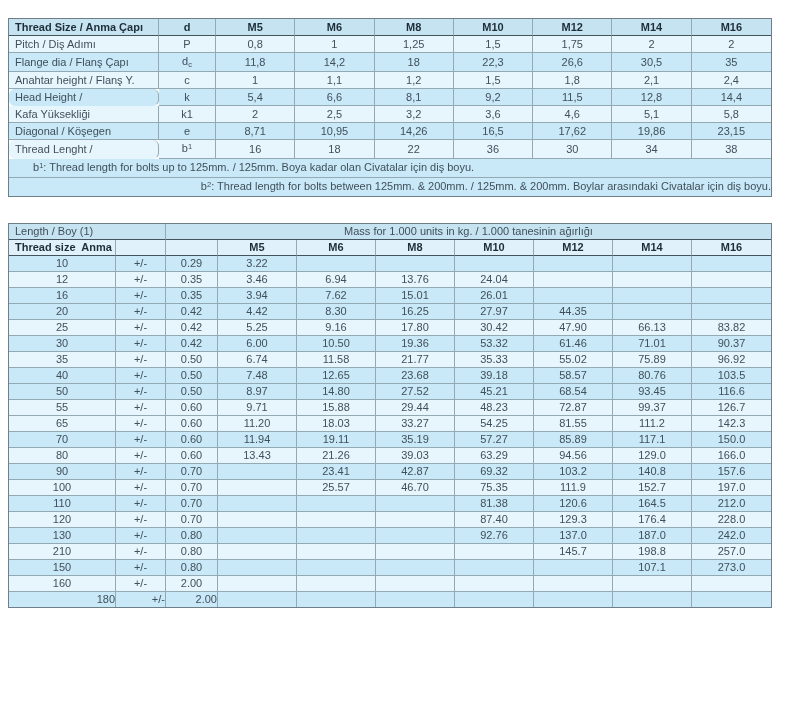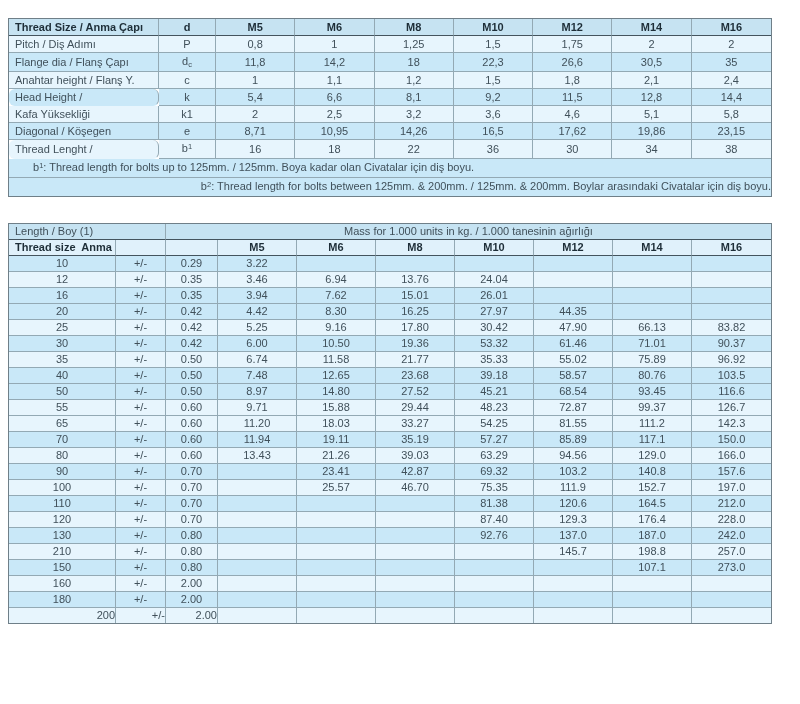--- a/index.html
+++ b/index.html
@@ -432,28 +432,16 @@
           <td>+/-</td>
           <td>2.00</td>
           <td></td>
           <td></td>
           <td></td>
           <td></td>
           <td></td>
           <td></td>
           <td></td>
         </tr>
-        <tr class="shade-light">
-          <td class="len">200</td>
-          <td>+/-</td>
-          <td>2.00</td>
-          <td></td>
-          <td></td>
-          <td></td>
-          <td></td>
-          <td></td>
-          <td></td>
-          <td></td>
-        </tr>
       </tbody>
   </table>
 
 </div>
 
 </body></html>

